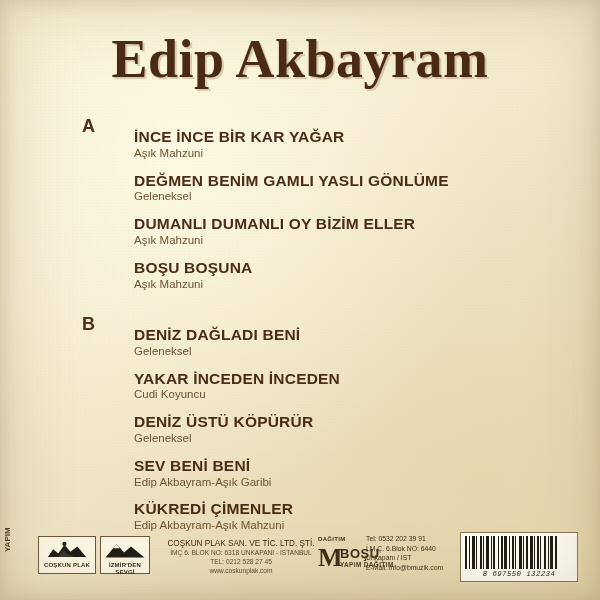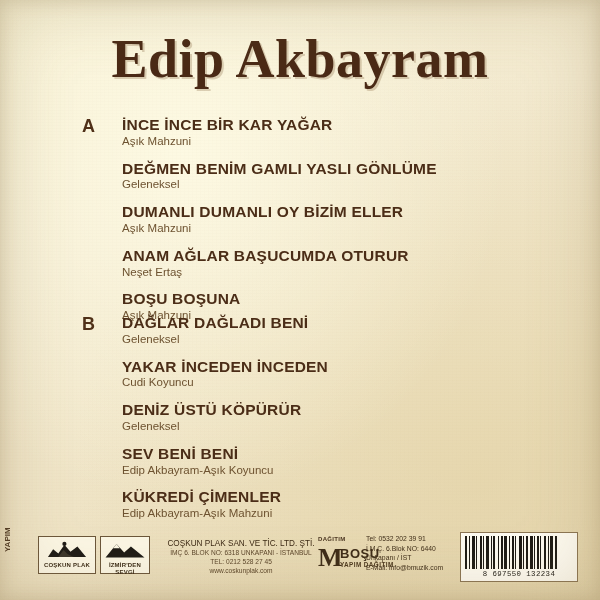--- a/index.html
+++ b/index.html
@@ -73,21 +73,21 @@
   .side-letter {
     position: absolute;
     left: 82px;
     top: 4px;
     font-family: "Liberation Sans", sans-serif;
     font-weight: bold;
     font-size: 18px;
     color: #4f3018;
   }
   .tracks {
-    margin: 4px;
+    margin: 16px;
     padding: 0;
     list-style: none;
     position: absolute;
     left: 118px;
     top: 0;
     width: 420px;
   }
   .track {
     margin-bottom: 11px;
   }
@@ -239,20 +239,21 @@
   .barcode {
     position: absolute;
     right: 22px;
     top: 2px;
     width: 118px;
     height: 50px;
     background: #fdfaf0;
     border: 1px solid #8a7452;
     box-sizing: border-box;
     padding: 3px 4px 0 4px;
+    font-style: italic;
   }
   .bars {
     height: 33px;
     display: flex;
     align-items: stretch;
     gap: 0;
   }
   .bars i {
     display: block;
     background: #1d1a14;
@@ -300,48 +301,44 @@
         </li>
         <li class="track">
           <div class="track-title">DEĞMEN BENİM GAMLI YASLI GÖNLÜME</div>
           <div class="track-artist">Geleneksel</div>
         </li>
         <li class="track">
           <div class="track-title">DUMANLI DUMANLI OY BİZİM ELLER</div>
           <div class="track-artist">Aşık Mahzuni</div>
         </li>
         <li class="track">
-          <div class="track-title">ANAM AĞLAR BAŞUCUMDA OTURUR</div>
-          <div class="track-artist">Neşet Ertaş</div>
-        </li>
-        <li class="track">
           <div class="track-title">BOŞU BOŞUNA</div>
           <div class="track-artist">Aşık Mahzuni</div>
         </li>
       </ul>
     </div>
 
     <div class="side side-b">
       <div class="side-letter">B</div>
       <ul class="tracks">
         <li class="track">
-          <div class="track-title">DAĞLAR DAĞLADI BENİ</div>
+          <div class="track-title">DENİZ DAĞLADI BENİ</div>
           <div class="track-artist">Geleneksel</div>
         </li>
         <li class="track">
           <div class="track-title">YAKAR İNCEDEN İNCEDEN</div>
           <div class="track-artist">Cudi Koyuncu</div>
         </li>
         <li class="track">
           <div class="track-title">DENİZ ÜSTÜ KÖPÜRÜR</div>
           <div class="track-artist">Geleneksel</div>
         </li>
         <li class="track">
           <div class="track-title">SEV BENİ BENİ</div>
-          <div class="track-artist">Edip Akbayram-Aşık Koyuncu</div>
+          <div class="track-artist">Edip Akbayram-Aşık Garibi</div>
         </li>
         <li class="track">
           <div class="track-title">KÜKREDİ ÇİMENLER</div>
           <div class="track-artist">Edip Akbayram-Aşık Mahzuni</div>
         </li>
       </ul>
     </div>
 
     <div class="footer">
 

